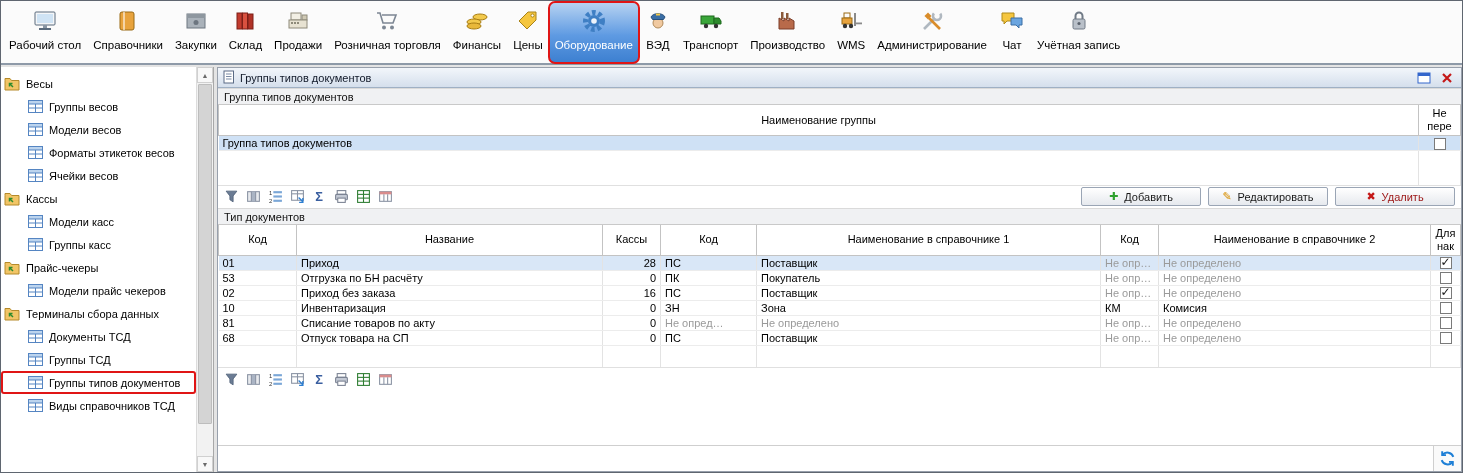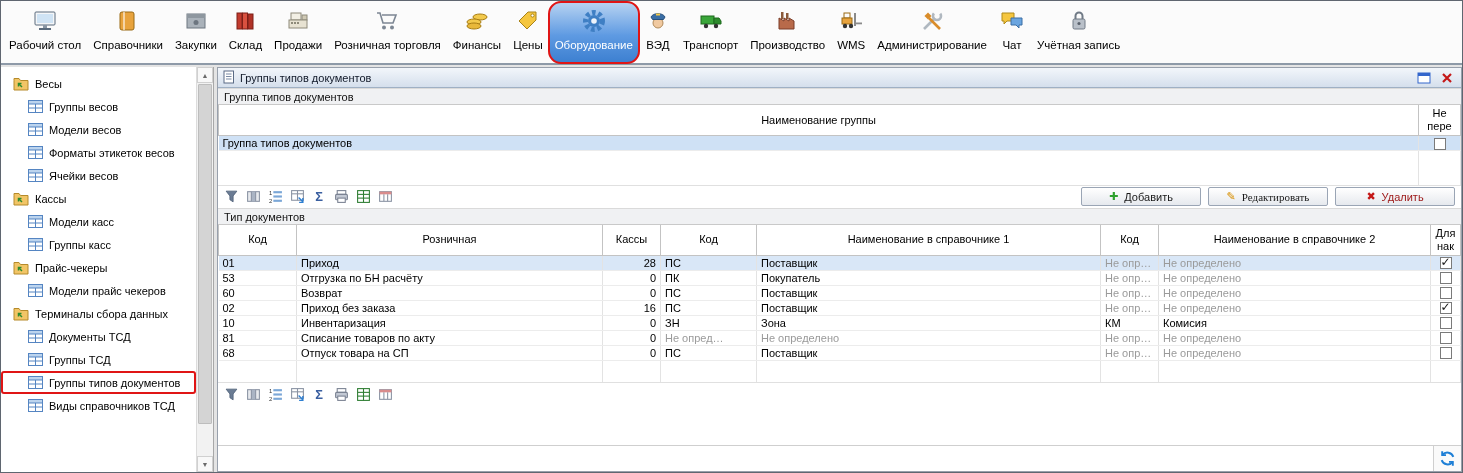--- a/index.html
+++ b/index.html
@@ -7,28 +7,28 @@
   body{font-family:"Liberation Sans","DejaVu Sans",sans-serif;font-size:11px;color:#000;background:#d6d6d6;overflow:hidden}
   .app{width:1463px;height:473px;background:#fff;border:1px solid #5f6670;display:flex;flex-direction:column;overflow:hidden}
 
   
   .top-toolbar{flex:0 0 auto;height:64px;background:#fbfbfb;border-bottom:2px solid #8e9aa8;display:flex;align-items:stretch;padding:1px 2px 0 2px}
   .tb-item{display:flex;flex-direction:column;align-items:center;justify-content:center;padding:2px 6px 10px;border-radius:2px;cursor:pointer}
   .tb-icon{height:38px;display:flex;align-items:center;justify-content:center}
   .tb-label{font-size:11.5px;white-space:nowrap;color:#000;line-height:16px}
   .tb-item.selected{background:linear-gradient(180deg,#b9d4f2 0%,#5e9ae2 55%,#3c7fd0 100%)}
   .tb-item.selected .tb-label{color:#fff}
-  .annotated{outline:2px solid #e01515;outline-offset:-1px;border-radius:12px}
+  .annotated{outline:2px solid #e01515;outline-offset:-1px;border-radius:6px}
 
   
   .workspace{flex:1;display:flex;background:#e4e4e4;min-height:0;padding-top:2px}
   .sidebar{width:213px;flex:0 0 auto;background:#fff;display:flex;border-right:1px solid #a8a8a8}
   .tree{flex:1;padding-top:5px;overflow:hidden}
   .tree-row{height:23px;display:flex;align-items:center;gap:6px;cursor:pointer;padding-right:4px}
-  .tree-group{padding-left:12px}
+  .tree-group{padding-left:3px}
   .tree-item{padding-left:27px}
   .tree-label{white-space:nowrap}
   .tree-item.annotated{outline:2px solid #e01515;outline-offset:-2px;border-radius:3px}
   .tree-icon{display:inline-flex;align-items:center}
   .vscroll{width:17px;flex:0 0 auto;background:#f2f2f2;border-left:1px solid #dcdcdc;display:flex;flex-direction:column}
   .scroll-btn{height:16px;background:#f8f8f8;border:1px solid #d0d0d0;color:#6a6a6a;font-size:7px;display:flex;align-items:center;justify-content:center;cursor:pointer}
   .scroll-thumb{height:340px;margin:1px;background:#d4d4d4;border:1px solid #bdbdbd;border-radius:1px;cursor:pointer}
   .scroll-track{flex:1}
 
   
@@ -510,21 +510,21 @@
               <line x1="9" y1="5" x2="9" y2="11.5" stroke="#8a93a3"></line>
             </svg>
           </span>
           <span class="tools-spacer"></span>
           <button class="action-btn">
             <span class="btn-glyph" style="color: rgb(46, 161, 46);">✚</span>
             <span class="btn-label" style="color: rgb(26, 26, 26);">Добавить</span>
           </button>
           <button class="action-btn">
             <span class="btn-glyph" style="color: rgb(215, 143, 0);">✎</span>
-            <span class="btn-label" style="color: rgb(26, 26, 26); font-family: Liberation Serif, serif;">Редактировать</span>
+            <span class="btn-label" style="color: rgb(26, 26, 26);">Редактировать</span>
           </button>
           <button class="action-btn">
             <span class="btn-glyph" style="color: rgb(196, 24, 24);">✖</span>
             <span class="btn-label" style="color: rgb(156, 22, 22);">Удалить</span>
           </button>
         </div>
       <div class="section-header">Тип документов</div>
       <table class="grid">
           <colgroup>
             <col style="width: 78px;">
@@ -532,21 +532,21 @@
             <col style="width: 58px;">
             <col style="width: 96px;">
             <col style="width: 344px;">
             <col style="width: 58px;">
             <col>
             <col style="width: 30px;">
           </colgroup>
           <thead>
             <tr>
               <th>Код</th>
-              <th>Розничная</th>
+              <th>Название</th>
               <th>Кассы</th>
               <th>Код</th>
               <th>Наименование в справочнике 1</th>
               <th>Код</th>
               <th>Наименование в справочнике 2</th>
               <th>Для нак</th>
             </tr>
           </thead>
           <tbody>
             <tr class="selected">
@@ -563,30 +563,20 @@
               <td>53</td>
               <td>Отгрузка по БН расчёту</td>
               <td class="num">0</td>
               <td>ПК</td>
               <td>Покупатель</td>
               <td class="muted">Не опред…</td>
               <td class="muted">Не определено</td>
               <td class="center"><span class="cb"></span></td>
             </tr>
             <tr>
-              <td>60</td>
-              <td>Возврат</td>
-              <td class="num">0</td>
-              <td>ПС</td>
-              <td>Поставщик</td>
-              <td class="muted">Не опред…</td>
-              <td class="muted">Не определено</td>
-              <td class="center"><span class="cb"></span></td>
-            </tr>
-            <tr>
               <td>02</td>
               <td>Приход без заказа</td>
               <td class="num">16</td>
               <td>ПС</td>
               <td>Поставщик</td>
               <td class="muted">Не опред…</td>
               <td class="muted">Не определено</td>
               <td class="center"><span class="cb checked"></span></td>
             </tr>
             <tr>

